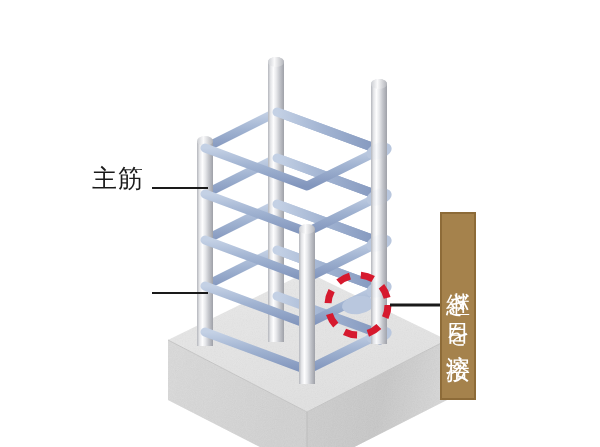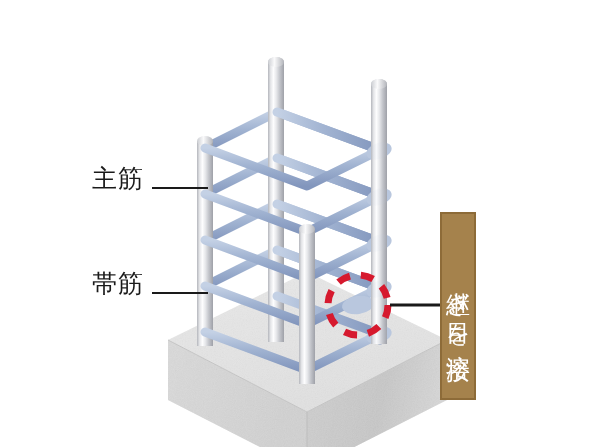--- a/index.html
+++ b/index.html
@@ -230,19 +230,18 @@
 
     <g>
       <line x1="152" y1="144" x2="208" y2="144" stroke="#1a1a1a" stroke-width="2"></line>
       <line x1="152" y1="249" x2="208" y2="249" stroke="#1a1a1a" stroke-width="2"></line>
       <line x1="390" y1="261" x2="442" y2="261" stroke="#1a1a1a" stroke-width="3"></line>
     </g>
   </svg>
 
   <div class="label-text" id="label-shukin">主筋</div>
 
-  <div class="label-text" id="label-obikin">帯筋</div>
 
   <div id="callout-box">
     <span id="callout-text">継ぎ目を溶接</span>
   </div>
 
 </div>
 
 </body></html>

